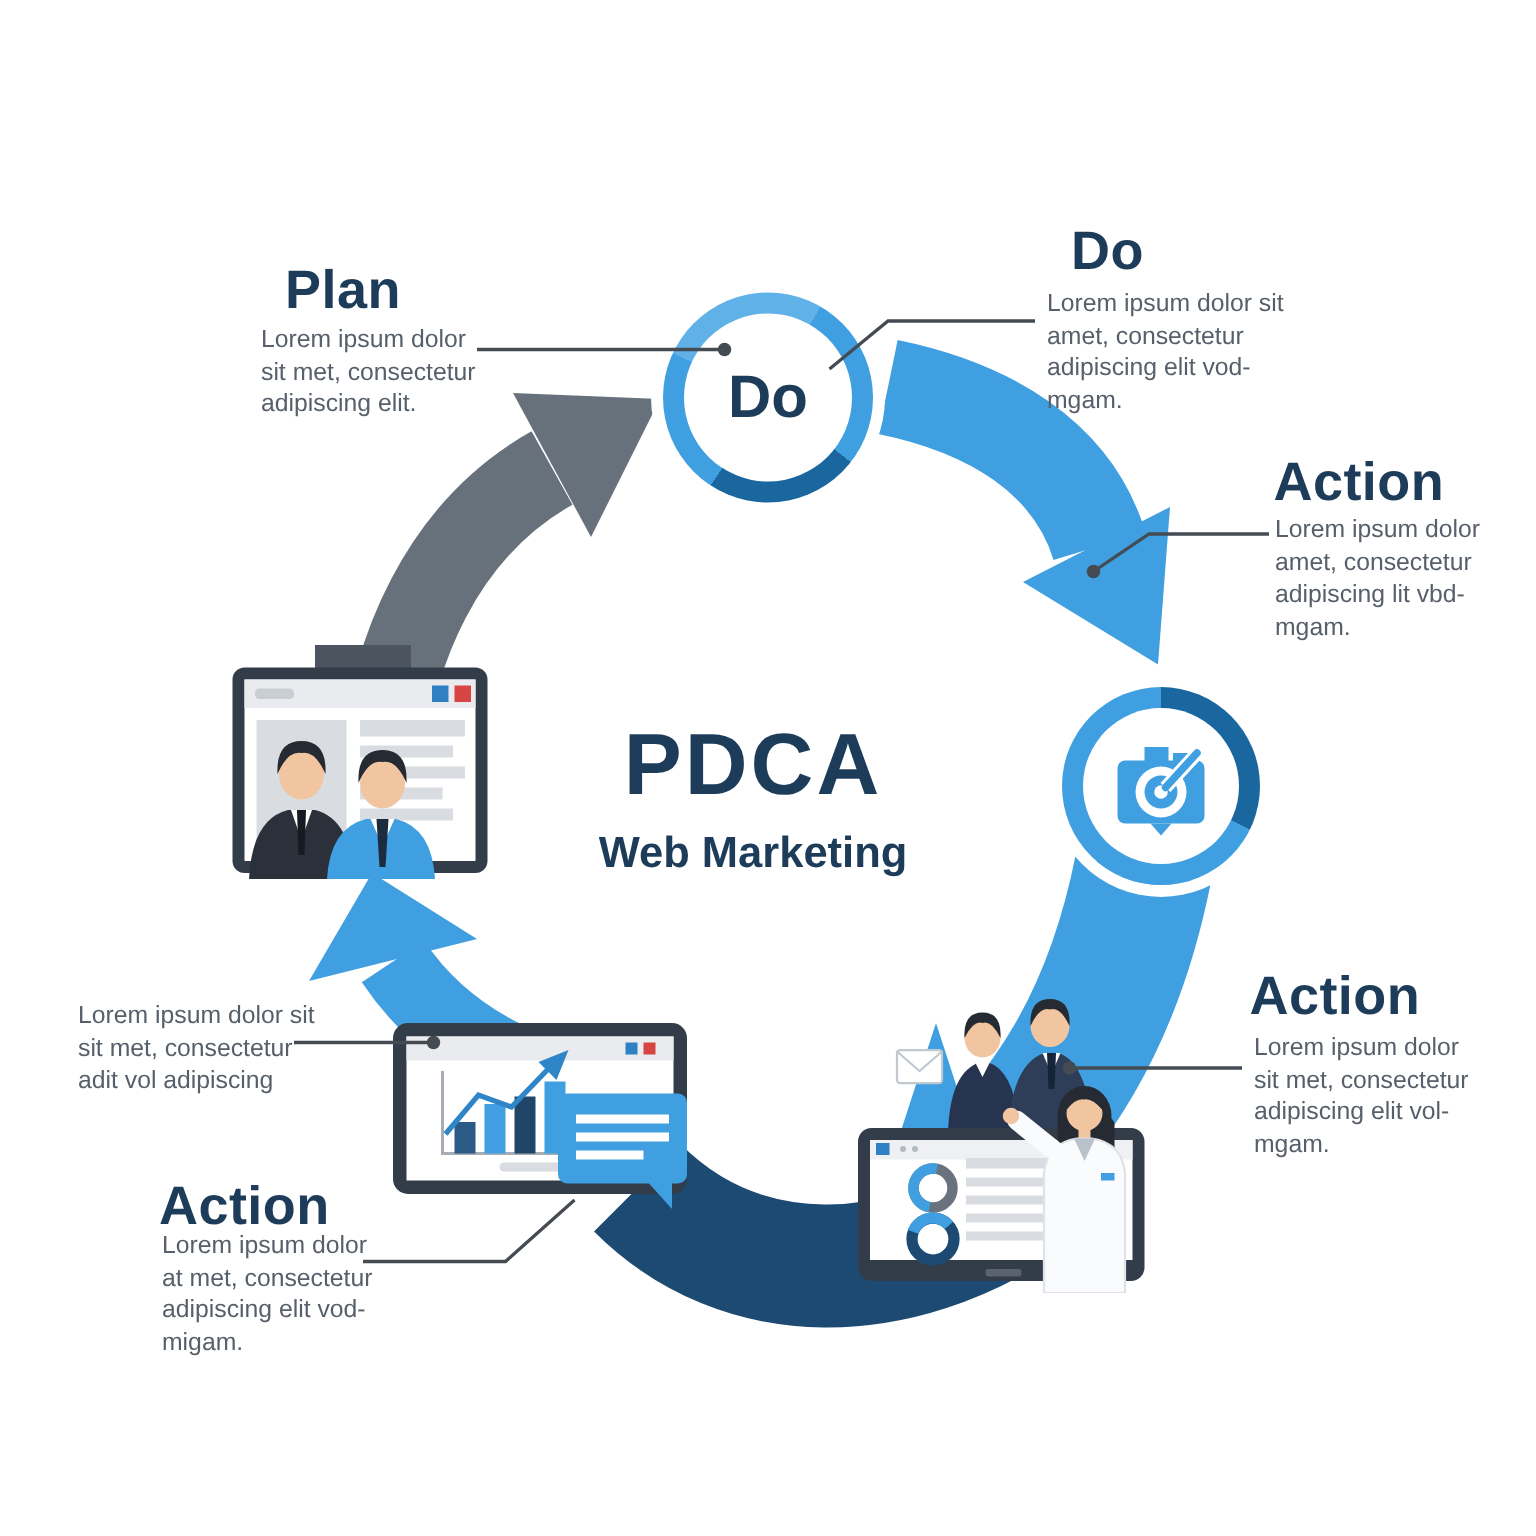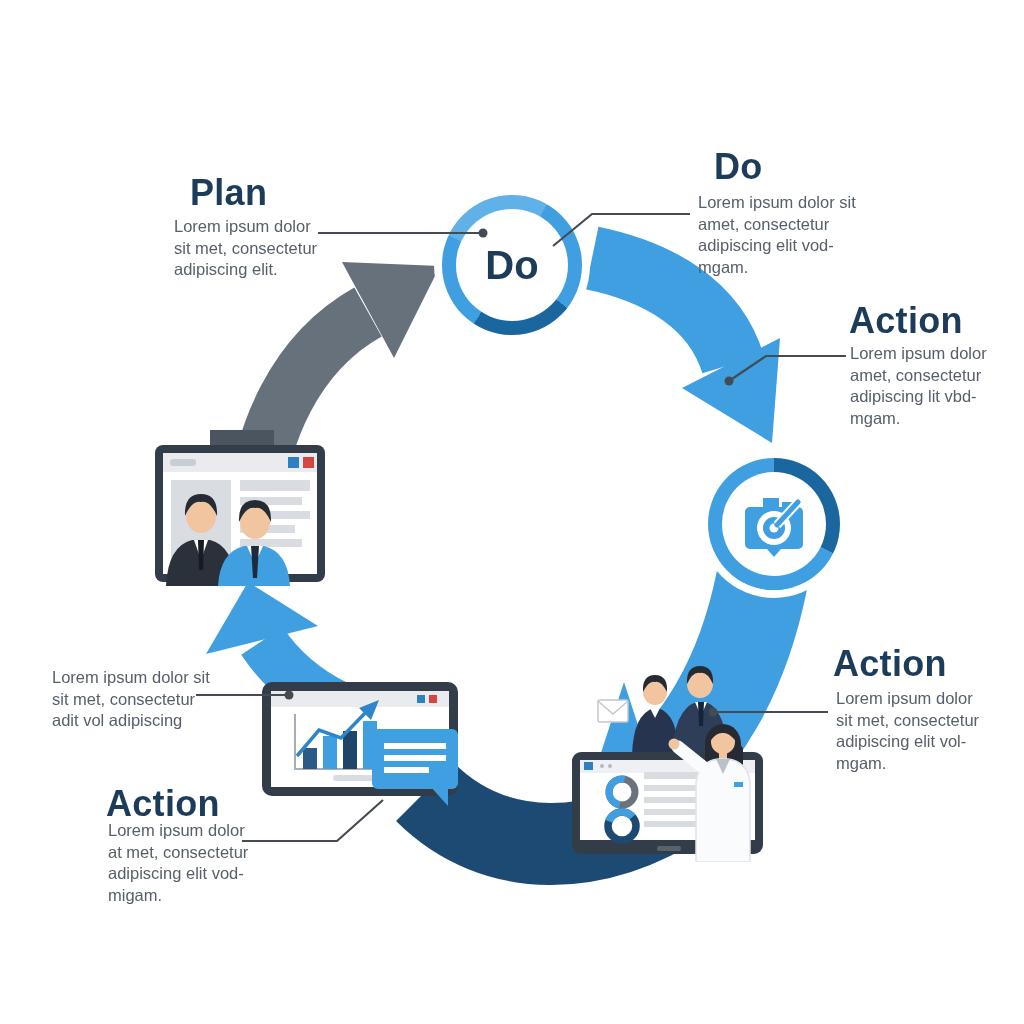--- a/index.html
+++ b/index.html
@@ -267,14 +267,18 @@
 adit vol adipiscing</div>
 
   <div class="callout" style="left:106px;top:783px">
     <div class="heading">Action</div>
   </div>
   <div class="callout body-text" style="left:108px;top:820px;width:150px">Lorem ipsum dolor
 at met, consectetur
 adipiscing elit vod-
 migam.</div>
 
+  <div class="center-title">
+    <div class="pdca">PDCA</div>
+    <div class="subtitle">Web Marketing</div>
+  </div>
 
 </div>
 
 </body></html>

